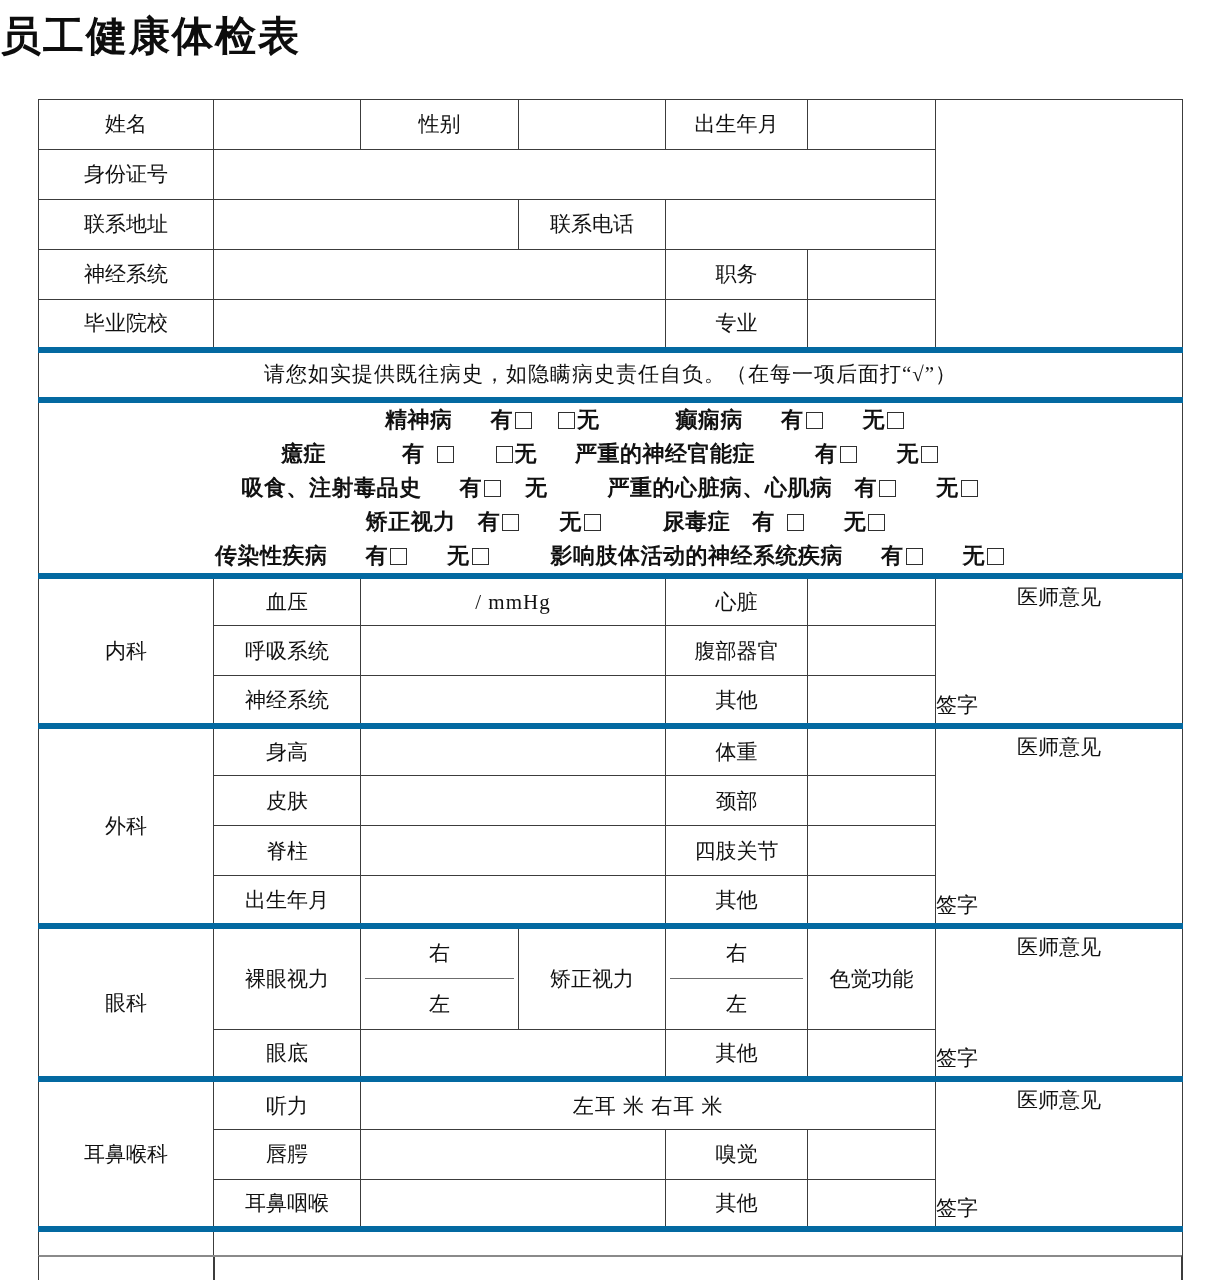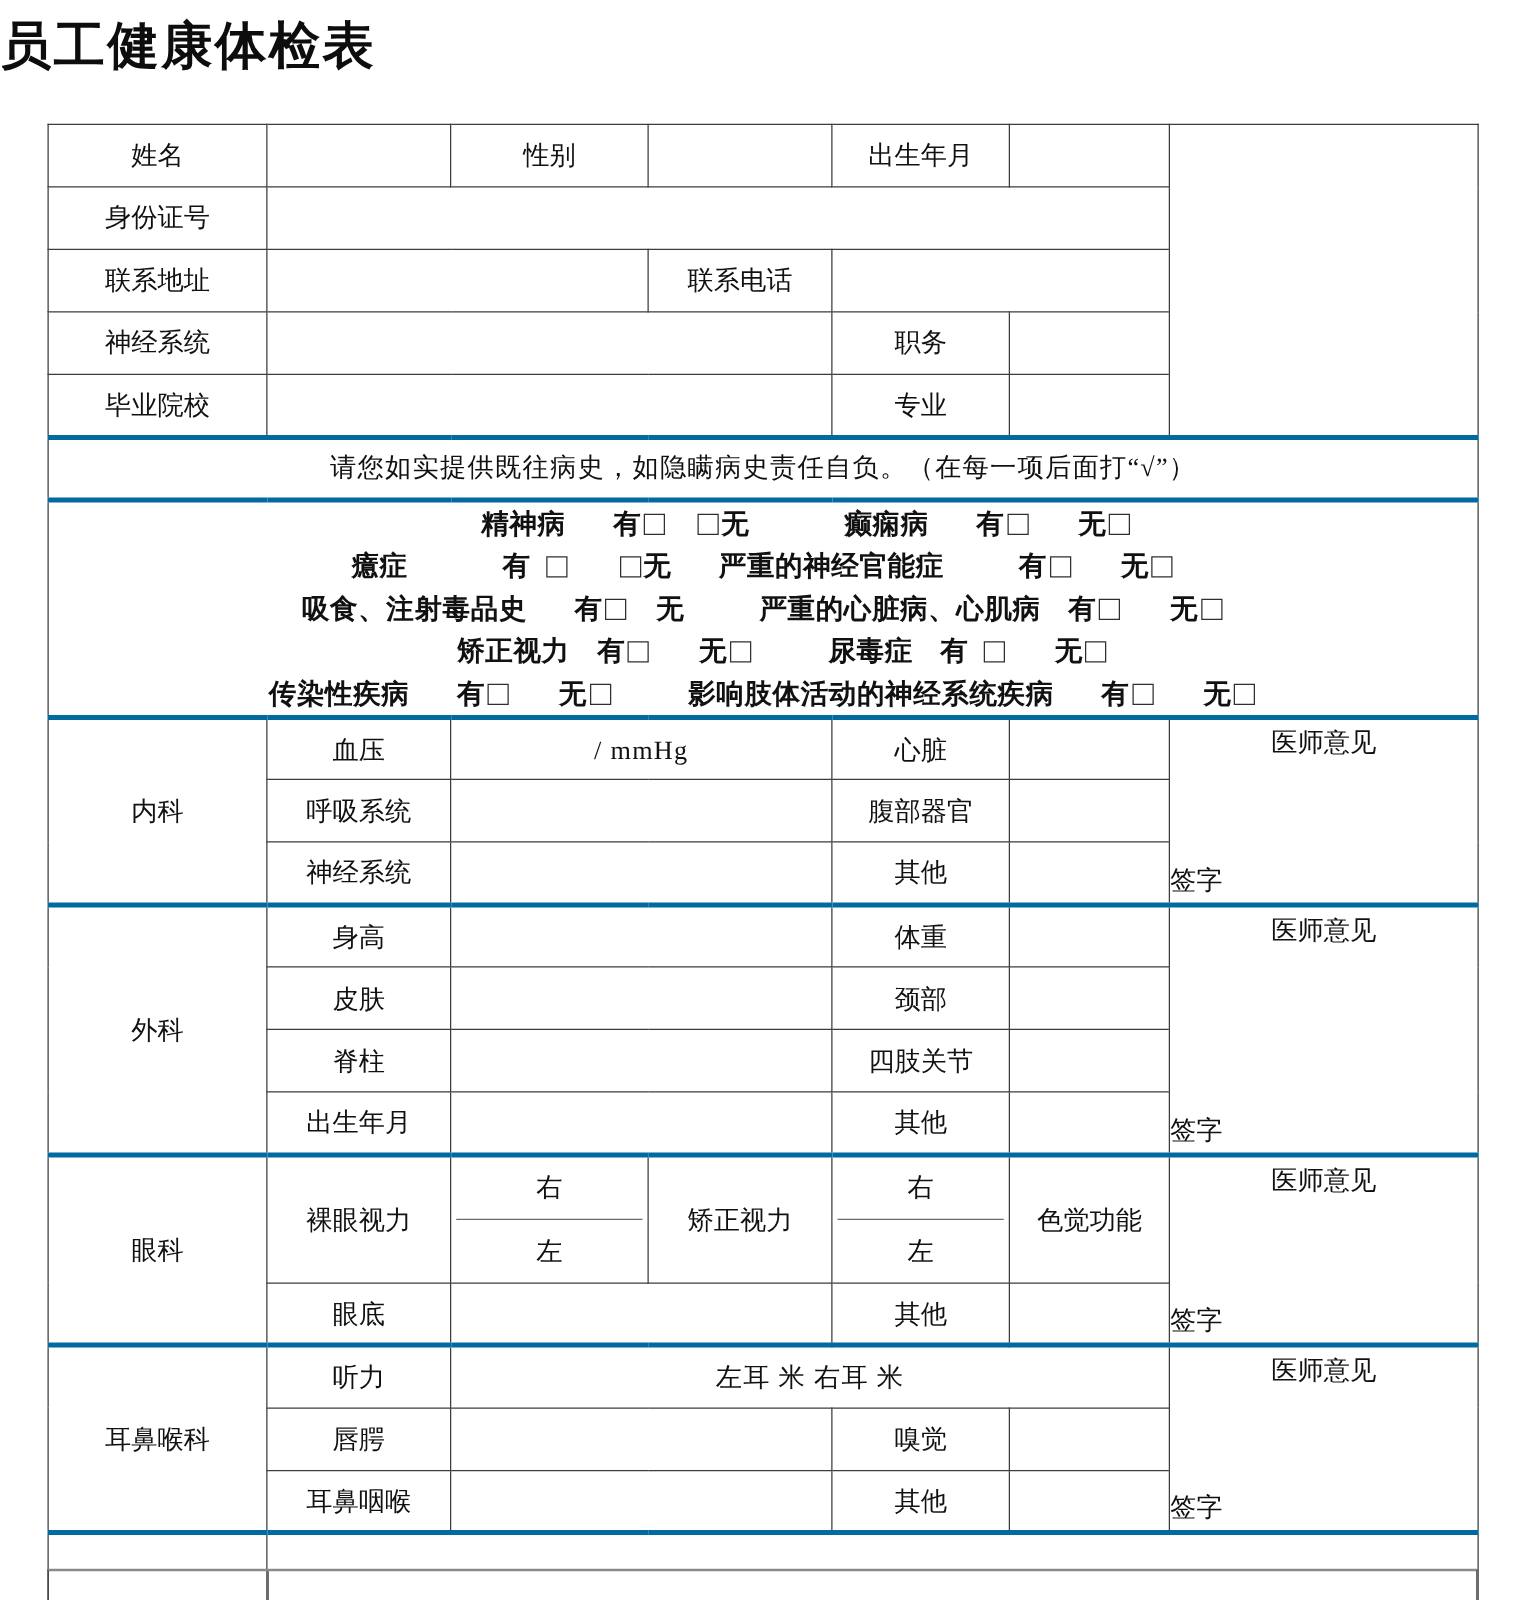--- a/index.html
+++ b/index.html
@@ -49,21 +49,21 @@
     padding: 0 4px;
     text-align: center;
     vertical-align: middle;
     height: 50px;
     font-size: 21px;
     white-space: nowrap;
     overflow: hidden;
   }
 
   
-  tr.sep-top > td { border-top: 4px solid #0369a1; }
+  tr.sep-top > td { border-top: 6px solid #0369a1; }
   tr.sep-bot > td { border-bottom: 2px solid #2b2b2b; font-weight: bold; }
 
   .dept {
     font-size: 22px;
   }
   .lbl { font-size: 21px; }
 
   
   .notice {
     font-size: 23px;

